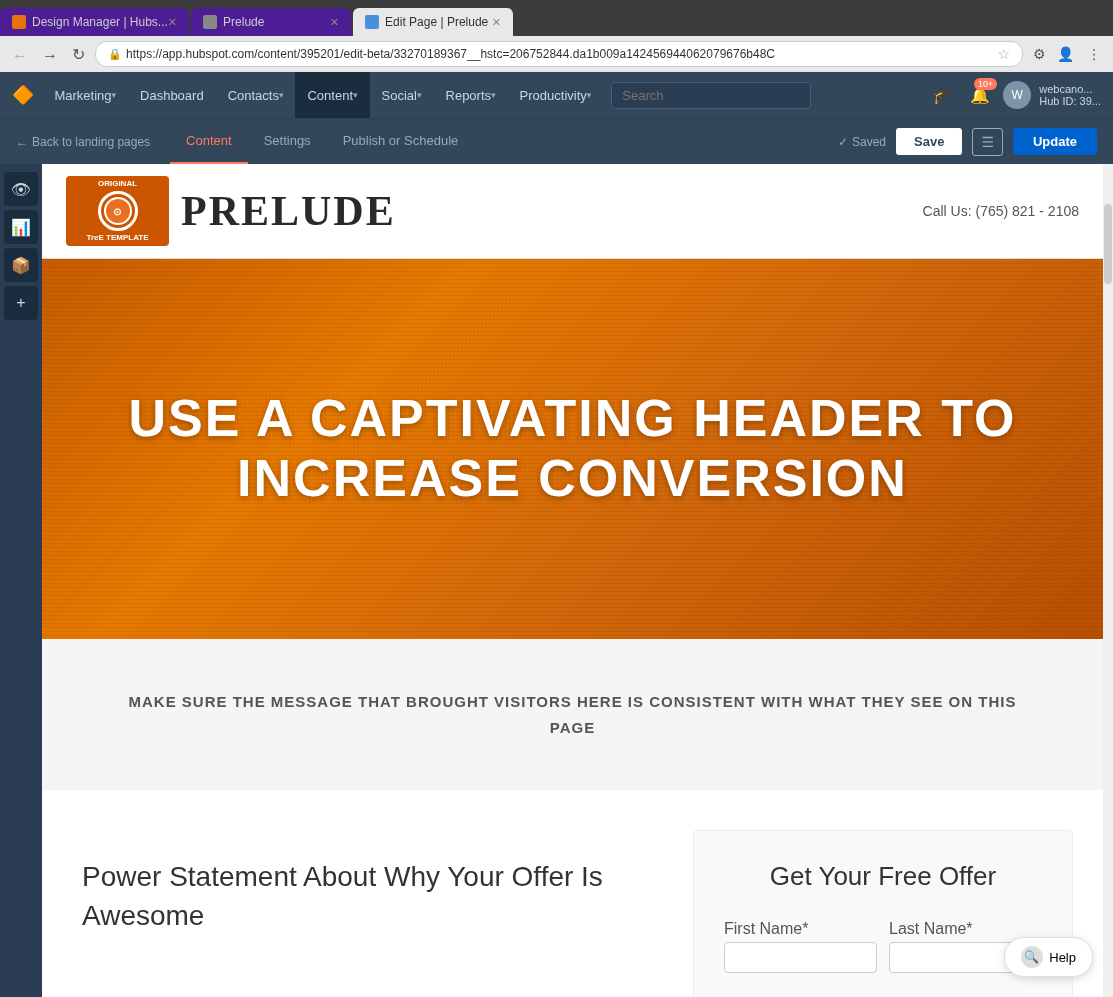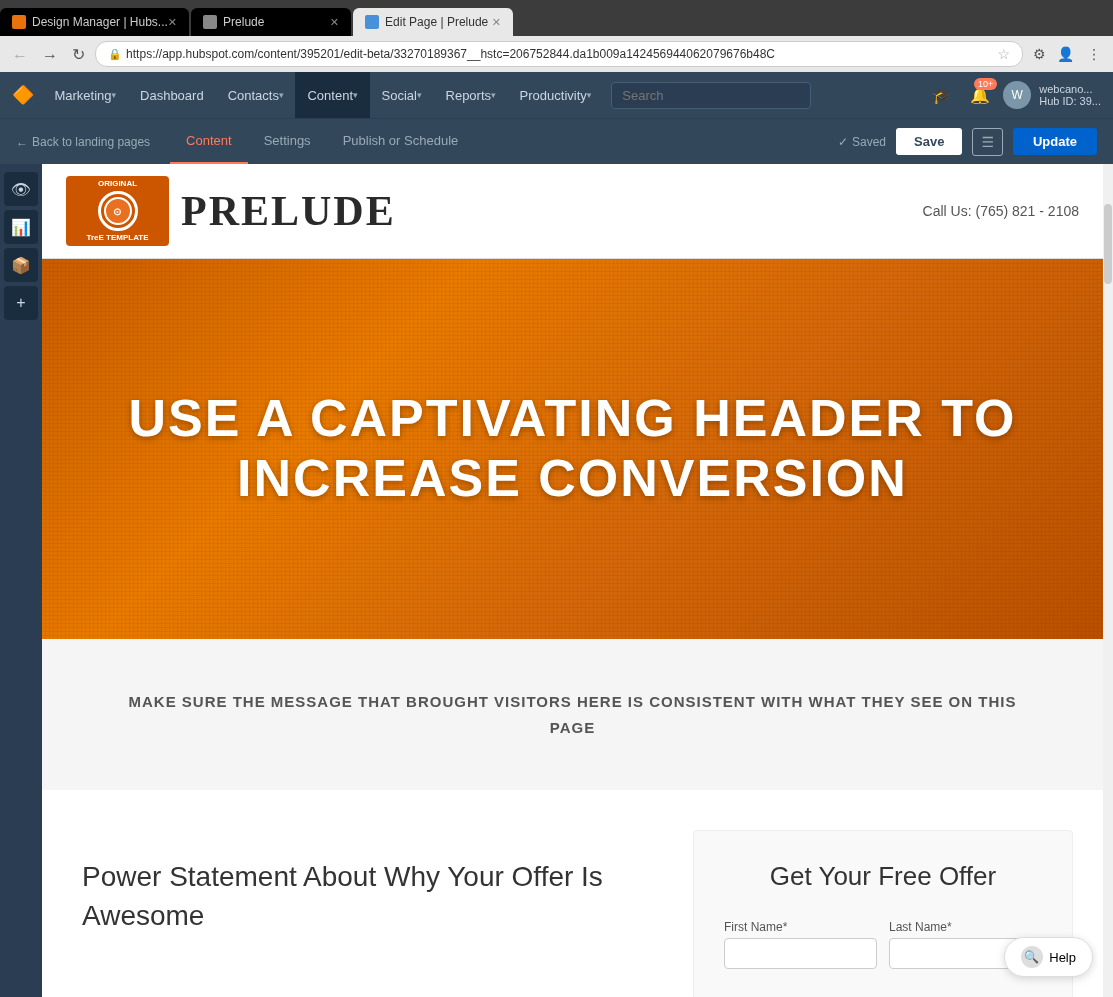--- a/index.html
+++ b/index.html
@@ -1,21 +1,21 @@
 <!DOCTYPE html>
 <html><head>
   <meta charset="utf-8">
   <style>
     * { margin: 0; padding: 0; box-sizing: border-box; }
     body { font-family: Arial, sans-serif; width: 1113px; background: #fff; overflow-x: hidden; }
 
     
     .browser-chrome { background: #3c3c3c; }
     .tab-bar { display: flex; align-items: flex-end; padding: 6px 0 0 0; background: #3c3c3c; height: 36px; }
-    .tab { display: flex; align-items: center; padding: 0 12px; height: 28px; background: #000000; border-radius: 6px 6px 0 0; font-size: 12px; color: #ccc; margin-right: 2px; min-width: 160px; position: relative; }
+    .tab { display: flex; align-items: center; padding: 0 12px; height: 28px; background: #4c1d95; border-radius: 6px 6px 0 0; font-size: 12px; color: #ccc; margin-right: 2px; min-width: 160px; position: relative; }
     .tab.active { background: #e8e8e8; color: #333; }
     .tab-close { margin-left: auto; font-size: 11px; color: #888; cursor: pointer; }
     .tab-favicon { width: 14px; height: 14px; margin-right: 6px; border-radius: 2px; }
     .tab-favicon.orange { background: #e8720c; }
     .tab-favicon.grey { background: #888; }
     .tab-favicon.blue { background: #4a90d9; }
 
     .address-bar { display: flex; align-items: center; background: #e8e8e8; padding: 4px 8px; height: 36px; gap: 6px; }
     .nav-btn { background: none; border: none; font-size: 16px; color: #555; cursor: pointer; padding: 2px 4px; }
     .nav-btn.disabled { color: #aaa; }
@@ -80,21 +80,21 @@
     .sub-hero-text { font-size: 15px; font-weight: 700; color: #555; text-transform: uppercase; letter-spacing: 1px; line-height: 1.7; }
 
     
     .lower-section { display: flex; padding: 40px 30px; gap: 30px; background: #fff; min-height: 200px; }
     .lower-left { flex: 1; padding: 10px; }
     .power-statement { font-size: 28px; color: #333; line-height: 1.4; margin-top: 17px; }
     .lower-right { width: 380px; background: #f9f9f9; border: 1px solid #eee; border-radius: 4px; padding: 30px; }
     .form-title { font-size: 26px; color: #333; text-align: center; margin-bottom: 28px; }
     .form-row { display: flex; gap: 12px; }
     .form-group { flex: 1; }
-    .form-label { font-size: 12px; color: #555; display: block; margin-bottom: 4px; }
+    .form-label { font-size: 16px; color: #555; display: block; margin-bottom: 4px; }
     .form-input { width: 100%; border: 1px solid #ccc; border-radius: 4px; padding: 7px 10px; font-size: 13px; }
 
     
     .right-scrollbar { width: 10px; background: #f0f0f0; }
     .scrollbar-thumb { width: 8px; height: 80px; background: #ccc; border-radius: 4px; margin: 40px auto 0; }
 
     
     .help-btn-area { position: fixed; bottom: 20px; right: 20px; display: flex; align-items: center; gap: 8px; }
     .help-btn { background: #fff; border: 1px solid #ddd; border-radius: 20px; padding: 8px 16px; font-size: 13px; cursor: pointer; display: flex; align-items: center; gap: 6px; box-shadow: 0 2px 8px rgba(0,0,0,0.15); }
     .help-icon { width: 22px; height: 22px; background: #ddd; border-radius: 50%; display: flex; align-items: center; justify-content: center; font-size: 12px; color: #555; }

